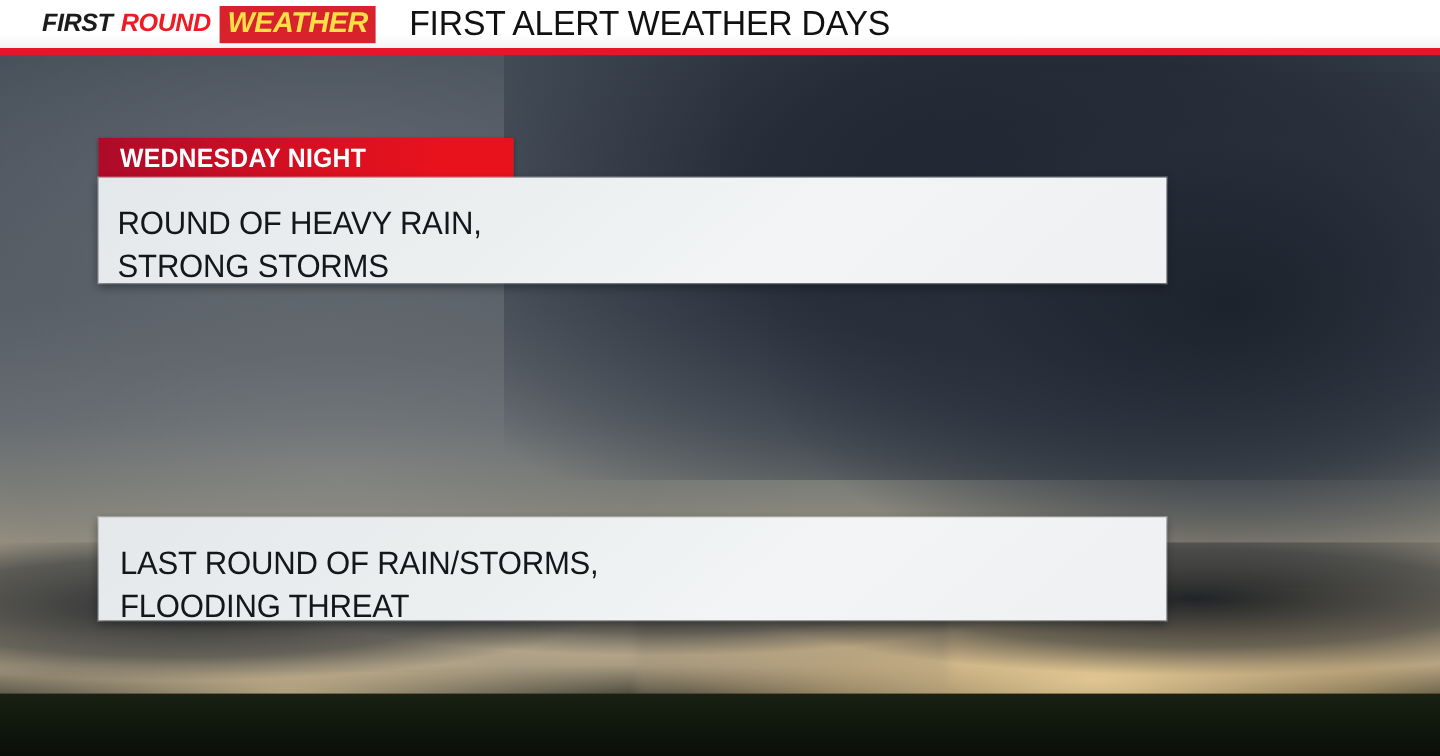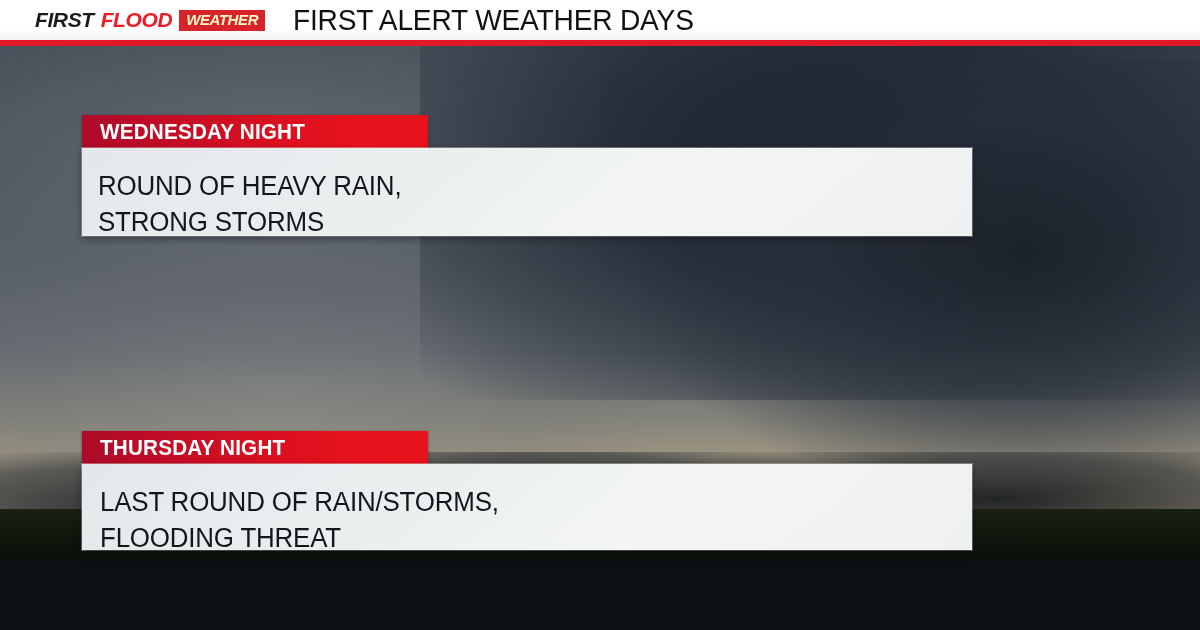--- a/index.html
+++ b/index.html
@@ -3,21 +3,21 @@
 <meta charset="utf-8">
 <style>
   * { margin:0; padding:0; box-sizing:border-box; }
   html, body { width:1200px; height:630px; }
   body {
     font-family:"Liberation Sans", sans-serif;
     background:#0d1116;
     overflow:hidden;
   }
 
-  .screen { position:relative; width:1200px; height:561px; overflow:hidden; }
+  .screen { position:relative; width:1200px; height:630px; overflow:hidden; }
 
   
   .bg { position:absolute; inset:0; z-index:0; background:#39424e; }
 
   .bg-sky {
     position:absolute; left:0; top:0; width:1200px; height:630px;
     background:
       
       radial-gradient(ellipse 520px 150px at 76% 90%, rgba(233,205,150,0.92) 0%, rgba(214,182,128,0.55) 42%, rgba(120,120,112,0.0) 74%),
       radial-gradient(ellipse 430px 120px at 20% 92%, rgba(226,203,160,0.70) 0%, rgba(180,166,140,0.35) 48%, rgba(110,112,110,0.0) 78%),
@@ -108,21 +108,21 @@
   }
   .logo {
     display:flex; align-items:center; margin-left:35px;
     font-style:italic; font-weight:bold; letter-spacing:-0.4px;
   }
   .logo-first { font-size:21px; color:#1b1b1b; }
   .logo-alert { font-size:21px; color:#ee1b24; margin-left:7px; }
   .logo-weather-box {
     margin-left:7px; background:#d8222c; padding:1px 7px 2px 7px;
   }
-  .logo-weather { font-size:15px; color:#fef9c3; font-style:italic; font-weight:bold; }
+  .logo-weather { font-size:24px; color:#fde047; font-style:italic; font-weight:bold; }
 
   .header-title {
     margin-left:28px;
     font-size:29px;
     font-weight:400;
     letter-spacing:-0.2px;
     color:#111111;
     white-space:nowrap;
     transform:scaleX(0.97);
     transform-origin:left center;
@@ -193,21 +193,21 @@
     <div class="bg-cloud-b"></div>
     <div class="bg-rainshaft"></div>
     <div class="bg-shelf"></div>
     <div class="bg-treeline"></div>
     <div class="bg-ground"></div>
   </div>
 
   <div class="header">
     <div class="logo">
       <span class="logo-first">FIRST</span>
-      <span class="logo-alert">FLOOD</span>
+      <span class="logo-alert">ROUND</span>
       <span class="logo-weather-box">
         <span class="logo-weather">WEATHER</span>
       </span>
     </div>
     <div class="header-title">FIRST ALERT WEATHER DAYS</div>
   </div>
   <div class="header-rule"></div>
 
   <div class="panels">
 
@@ -216,23 +216,20 @@
         <span class="panel-banner-label">WEDNESDAY NIGHT</span>
       </div>
       <div class="panel-body">
         <div class="panel-line">ROUND OF HEAVY RAIN,</div>
         <div class="panel-line">STRONG STORMS</div>
       </div>
     </div>
 
 
     <div class="panel" id="panel-3">
-      <div class="panel-banner">
-        <span class="panel-banner-label">THURSDAY NIGHT</span>
-      </div>
       <div class="panel-body">
         <div class="panel-line">LAST ROUND OF RAIN/STORMS,</div>
         <div class="panel-line">FLOODING THREAT</div>
       </div>
     </div>
 
   </div>
 </div>
 
 </body></html>

